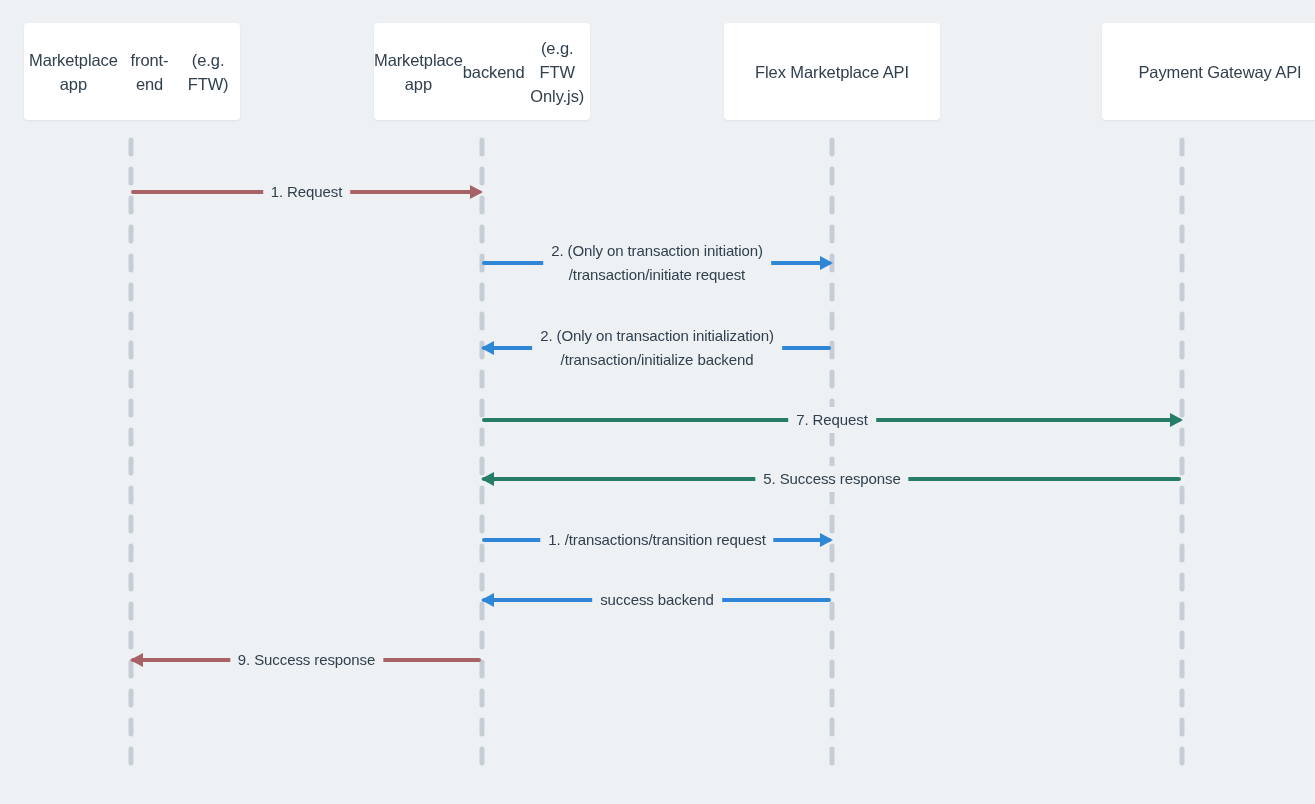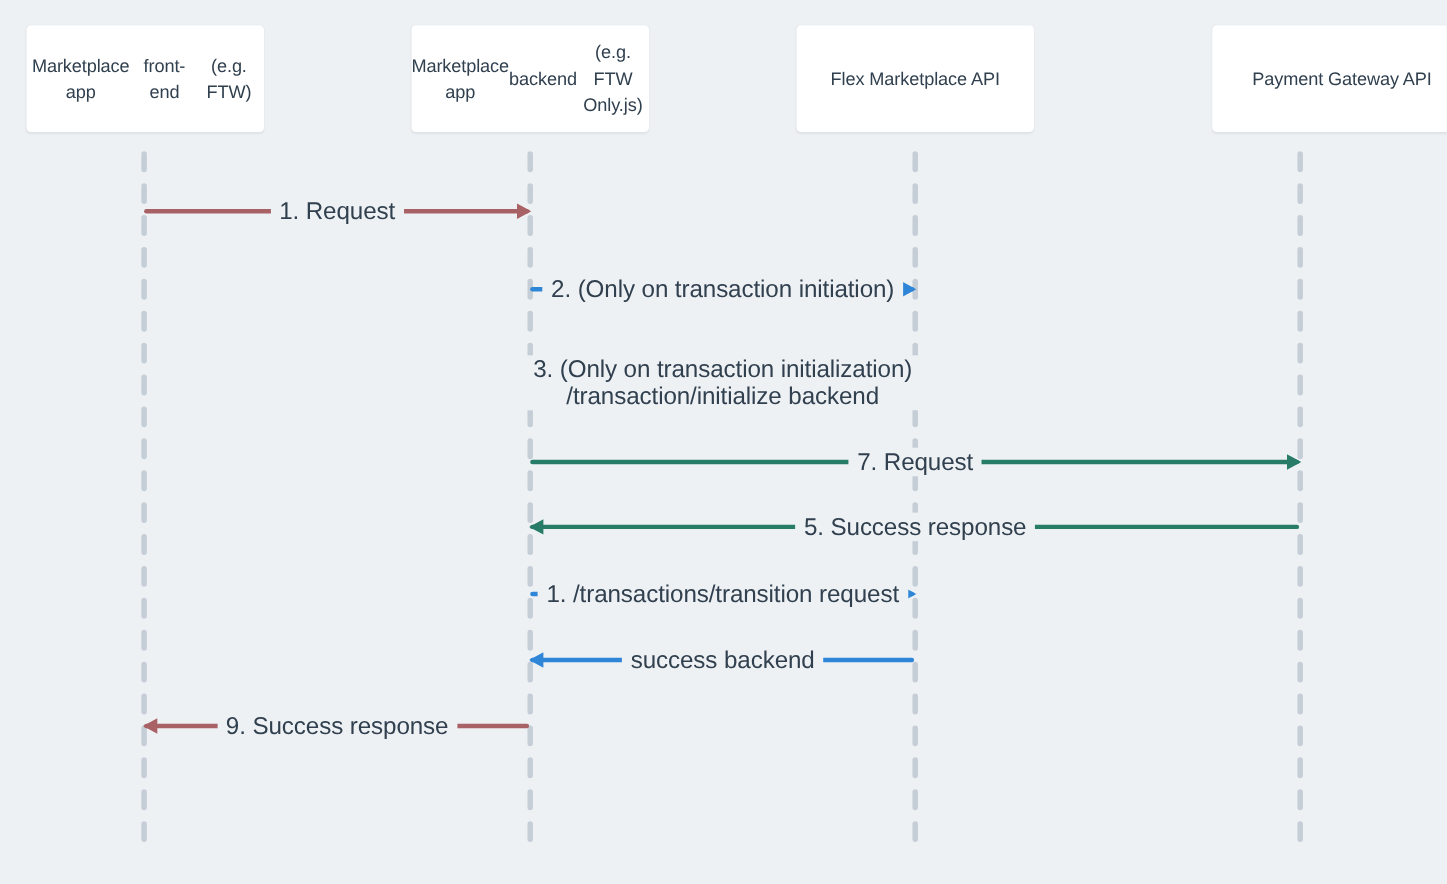--- a/index.html
+++ b/index.html
@@ -77,21 +77,21 @@
     border-right: 13px solid var(--c);
   }
   .message .label {
     position: absolute;
     left: 50%;
     top: 0;
     transform: translate(-50%, -50%);
     background: #eef1f4;
     padding: 1px 8px;
     text-align: center;
-    font-size: 22px;
+    font-size: 15px;
     font-weight: 500;
     line-height: 24px;
     letter-spacing: -0.1px;
     white-space: nowrap;
     z-index: 3;
   }
   .message .label span { display: block; }
 
   .c-red   { --c: #a86266; }
   .c-blue  { --c: #2f86d7; }
@@ -132,28 +132,29 @@
     <div class="label">
       <span>1. Request</span>
     </div>
   </div>
 
   <div class="message dir-right c-blue" style="left:482px; top:263px; width:350px;">
     <div class="line"></div>
     <div class="head"></div>
     <div class="label">
       <span>2. (Only on transaction initiation)</span>
+      <span>/transaction/initiate request</span>
     </div>
   </div>
 
   <div class="message dir-left c-blue" style="left:482px; top:348px; width:350px;">
     <div class="line"></div>
     <div class="head"></div>
     <div class="label">
-      <span>3. (Only on transaction initialization)</span>
+      <span>2. (Only on transaction initialization)</span>
       <span>/transaction/initialize backend</span>
     </div>
   </div>
 
   <div class="message dir-right c-green" style="left:482px; top:420px; width:700px;">
     <div class="line"></div>
     <div class="head"></div>
     <div class="label">
       <span>7. Request</span>
     </div>

